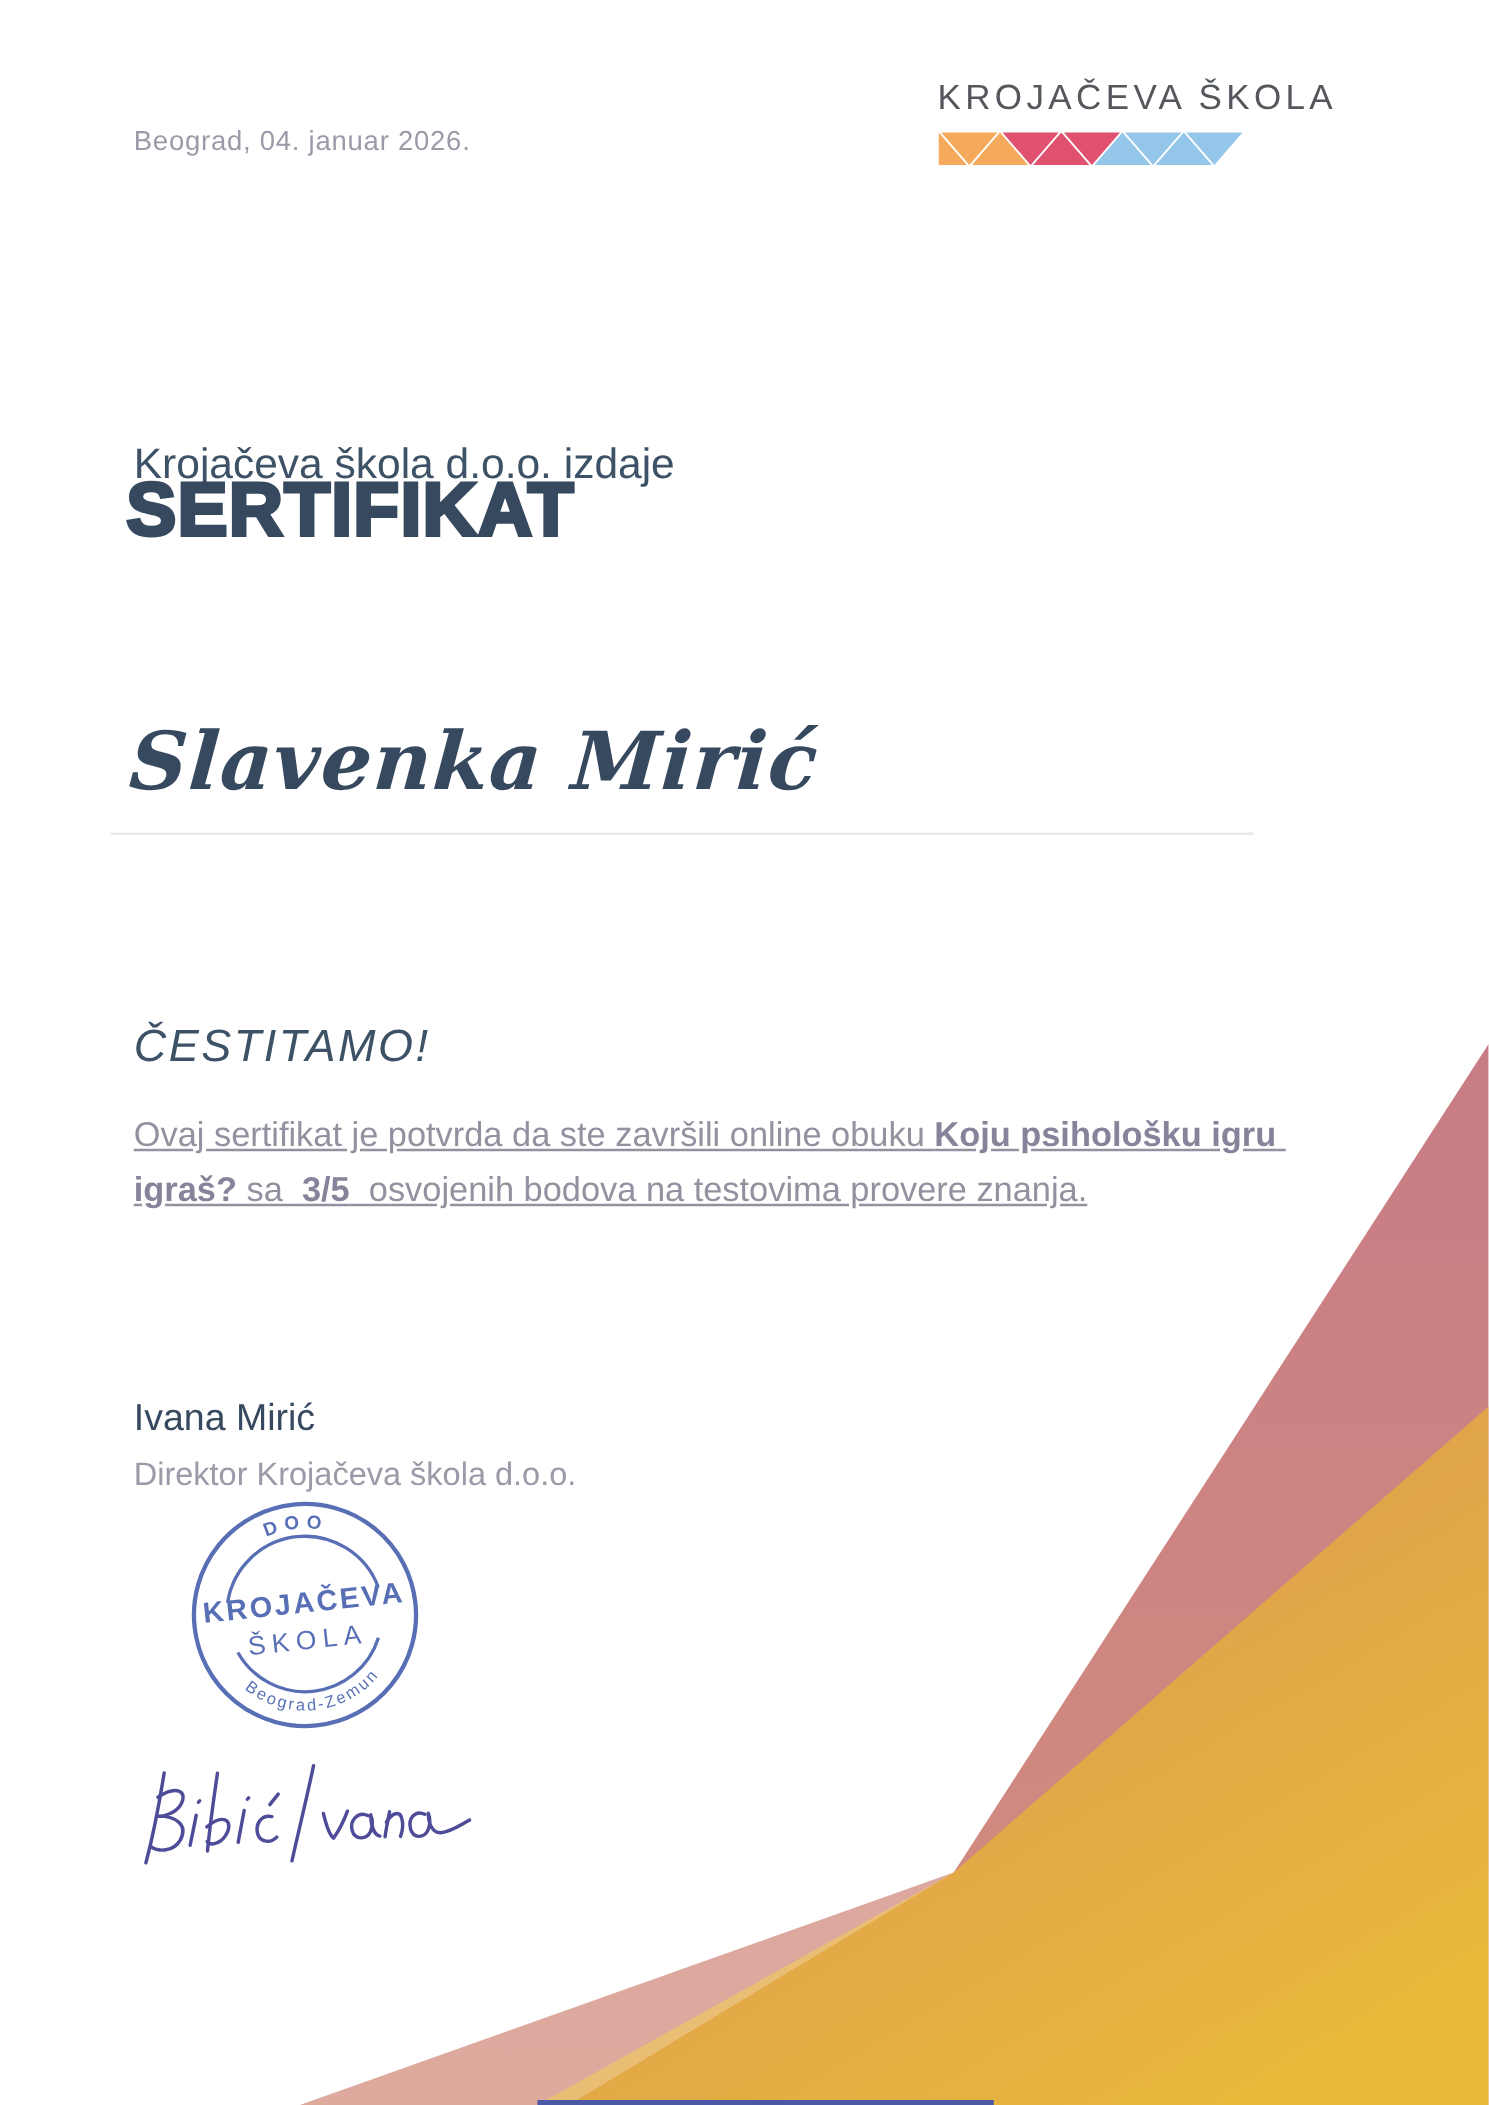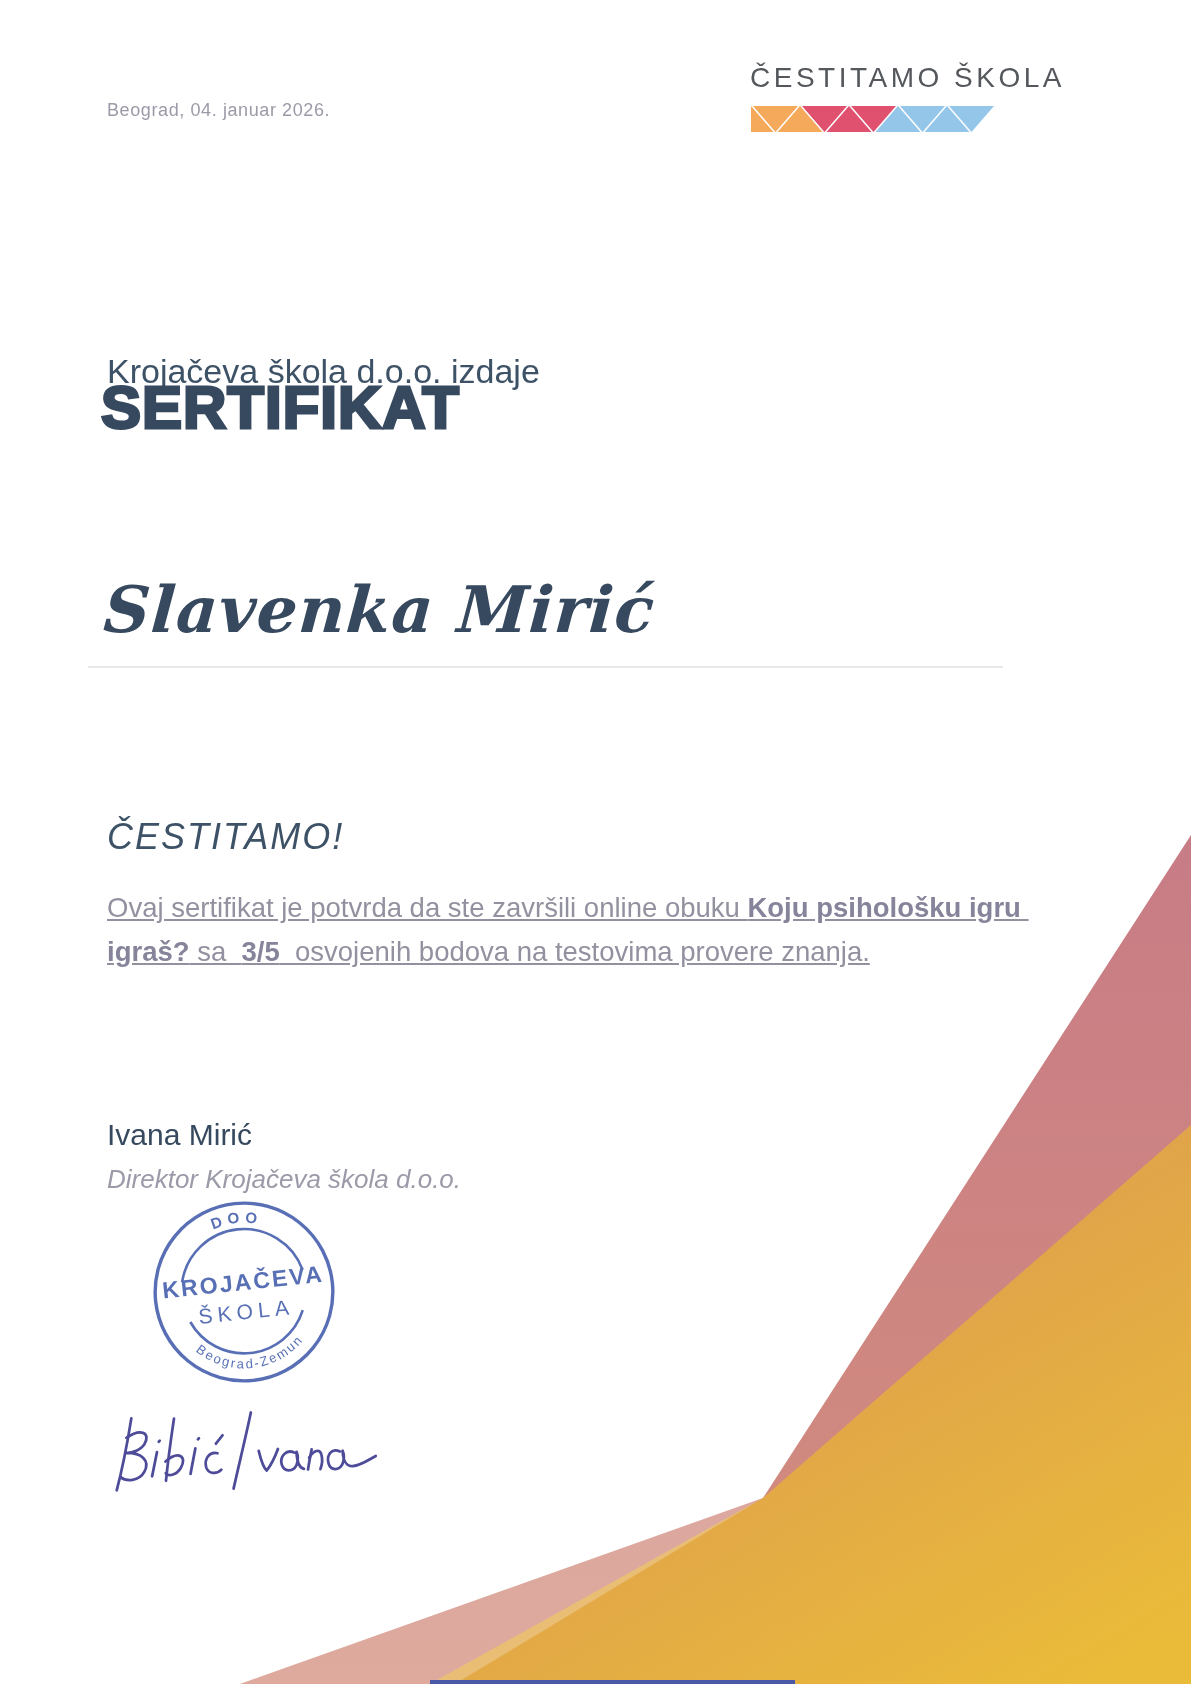--- a/index.html
+++ b/index.html
@@ -1,42 +1,42 @@
 <!DOCTYPE html>
 <html style="--title-navy: #36495e; --heading-navy: #3d5266; --muted-gray: #9b9aa8; --body-gray: #92919f; --body-bold-gray: #85849a; --logo-text: #54575c; --underline: #e9e9ec;"><head>
 <meta charset="utf-8">
 <style>
   html,body{margin:0;padding:0;background:#ffffff;}
   .page{
     position:relative;width:1191px;height:1684px;background:#fff;overflow:hidden;
     font-family:"Liberation Sans",sans-serif;
   }
   .abs{position:absolute;}
-  .date-line{left:107px;top:100px;font-size:18px;letter-spacing:.6px;color:var(--muted-gray);}
+  .date-line{left:107px;top:100px;font-size:22px;letter-spacing:.6px;color:var(--muted-gray);}
   .logo-text{left:750px;top:62px;font-size:28px;letter-spacing:3.5px;color:var(--logo-text);font-weight:400;}
   .logo-strip{left:751px;top:105px;}
   .issuer-line{left:107px;top:352px;font-size:34px;color:var(--heading-navy);}
   .cert-title{
     left:101px;top:378px;font-size:60px;font-weight:700;line-height:1;
     color:var(--title-navy);letter-spacing:1px;
     -webkit-text-stroke:3px var(--title-navy);
   }
   .recipient{
     left:104px;top:572px;font-family:"DejaVu Serif",serif;font-style:italic;font-weight:700;
     font-size:64px;color:var(--title-navy);letter-spacing:1px;transform:skewX(-4deg);
   }
   .name-rule{left:88px;top:666px;width:915px;height:2px;background:var(--underline);}
   .congrats{left:107px;top:816px;font-size:36px;letter-spacing:2px;color:var(--heading-navy);font-style:italic;}
   .bodytext{
     left:107px;top:886px;width:950px;font-size:27.5px;line-height:1.6;
     color:var(--body-gray);white-space:pre-wrap;text-decoration:underline;
   }
   .bodytext strong{color:var(--body-bold-gray);font-weight:700;}
   .signer-name{left:107px;top:1118px;font-size:30px;color:var(--title-navy);}
-  .signer-role{left:107px;top:1164px;font-size:26px;color:var(--muted-gray);font-style:italic;}
+  .signer-role{left:107px;top:1164px;font-size:26px;color:var(--muted-gray);}
   .stamp{left:138px;top:1186px;transform:rotate(-6deg);opacity:.85;}
   .stamp text{font-family:"Liberation Sans",sans-serif;}
   .signature{left:102px;top:1392px;opacity:.92;transform:rotate(-1.5deg);}
   .decor{left:0;top:0;pointer-events:none;}
   .content{position:relative;z-index:2;}
 </style>
 </head>
 <body>
 
 <div class="page">
@@ -55,21 +55,21 @@
     <polygon points="1191,835 763,1498 240,1684 1191,1684" fill="url(#grad-rose)"></polygon>
     <polygon points="763,1498 1191,1125 1191,1684 430,1684" fill="url(#grad-gold)" fill-opacity="0.9"></polygon>
     <polygon id="poly-overlay" points="763,1498 240,1684 455,1684" fill="#ffffff" fill-opacity="0.25"></polygon>
     <rect id="bottom-bar" x="430" y="1680" width="365" height="4" fill="#4a58a5"></rect>
   </svg>
 
   <div class="content">
 
     <div class="abs date-line">Beograd, 04. januar 2026.</div>
 
-    <div class="abs logo-text">ČESTITAMO ŠKOLA</div>
+    <div class="abs logo-text">KROJAČEVA ŠKOLA</div>
 
     <svg id="logo-strip" class="abs logo-strip" width="247" height="29" viewBox="0 0 247 29">
         <polygon points="-22.5,27 22.5,27 0,1" fill="#f5a95b"></polygon>
         <polygon points="2,1 47,1 24.5,27" fill="#f5a95b"></polygon>
         <polygon points="26.5,27 71.5,27 49,1" fill="#f5a95b"></polygon>
         <polygon points="51,1 96,1 73.5,27" fill="#e0506f"></polygon>
         <polygon points="75.5,27 120.5,27 98,1" fill="#e0506f"></polygon>
         <polygon points="100,1 145,1 122.5,27" fill="#e0506f"></polygon>
         <polygon points="124.5,27 169.5,27 147,1" fill="#94c6ea"></polygon>
         <polygon points="149,1 194,1 171.5,27" fill="#94c6ea"></polygon>

